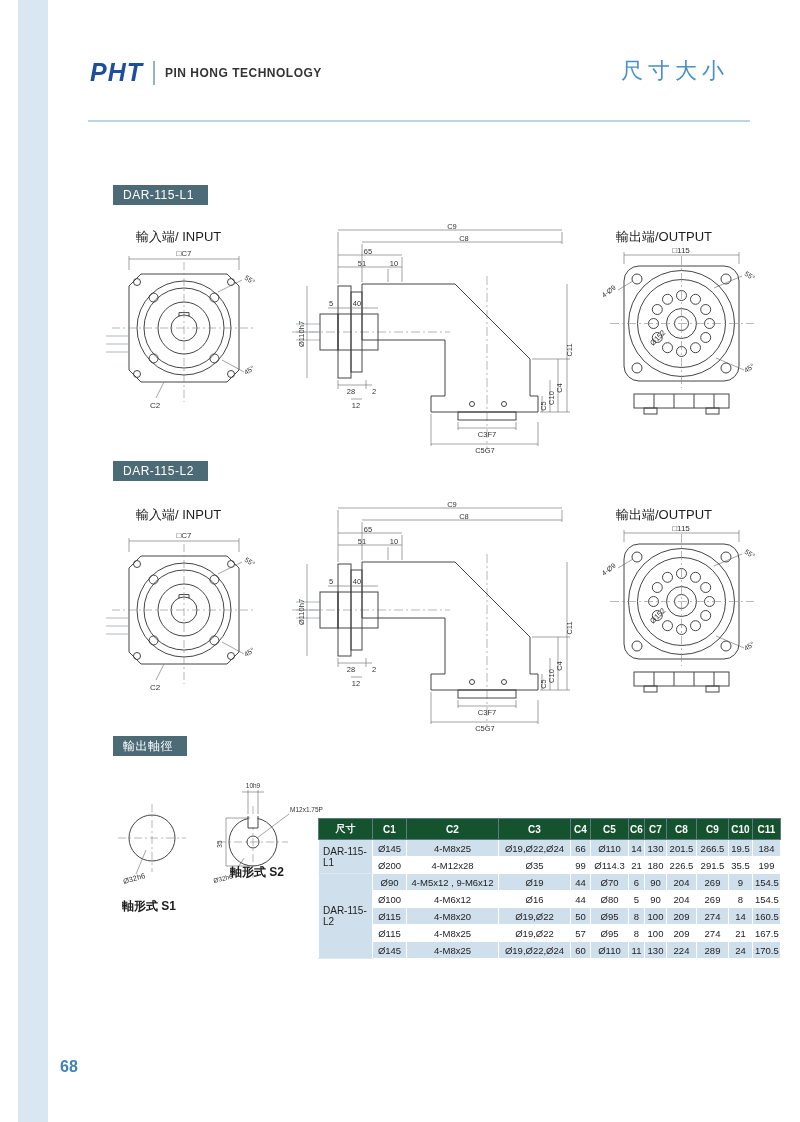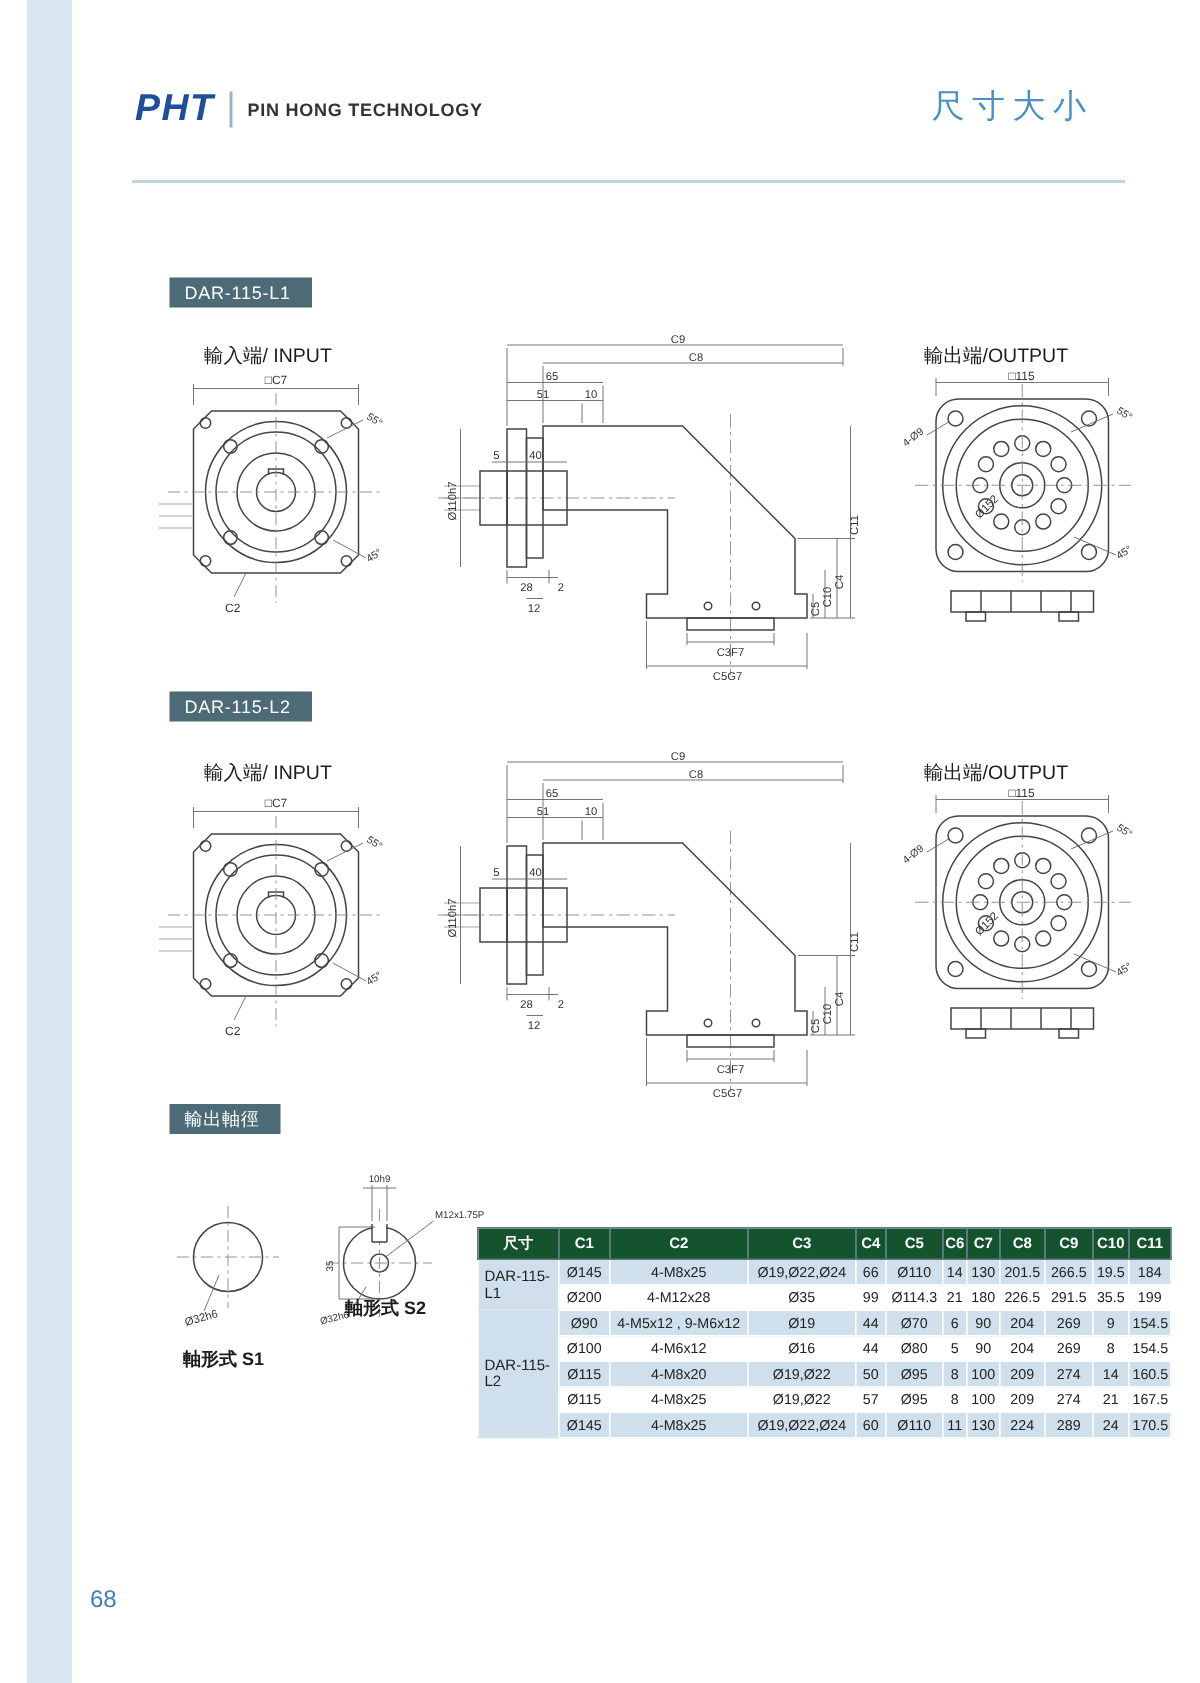--- a/index.html
+++ b/index.html
@@ -18,21 +18,21 @@
   .drawing { position:absolute; }
   svg text { font-family:"Liberation Sans", sans-serif; fill:#333; }
   .shaft-label { position:absolute; font-size:12px; font-weight:bold; color:#1c1c1c; }
   .table-wrap { position:absolute; left:300px; top:818px; width:462px; }
   table { border-collapse:collapse; width:462px; table-layout:fixed; }
   th { background:#14532d; color:#fff; font-weight:bold; font-size:10px; padding:3px 1px; border:1px solid #5d7a85; }
   td { padding:2.5px 2px; text-align:center; font-size:9.5px; color:#222; border:1px solid #ffffff; }
   tbody tr.shaded td { background:#cfdfeb; }
   td.model { text-align:left; padding-left:4px; background:#ffffff; font-size:10px; border-bottom:1px solid #dde7ee; }
   .footnote { position:absolute; left:300px; top:951px; font-size:10.5px; color:#333; }
-  .page-num { position:absolute; left:42px; top:1058px; font-size:16px; font-weight:normal; color:#3f80b8; }
+  .page-num { position:absolute; left:42px; top:1058px; font-size:16px; font-weight:bold; color:#3f80b8; }
 </style>
 </head>
 <body>
 
 <div class="page">
   <div class="left-strip"></div>
 
   <div class="logo-row">
     <span class="logo">PHT</span>
     <span class="logo-divider"></span>

